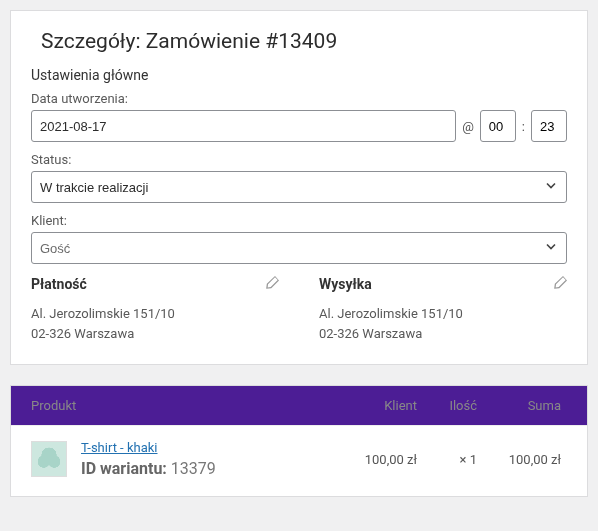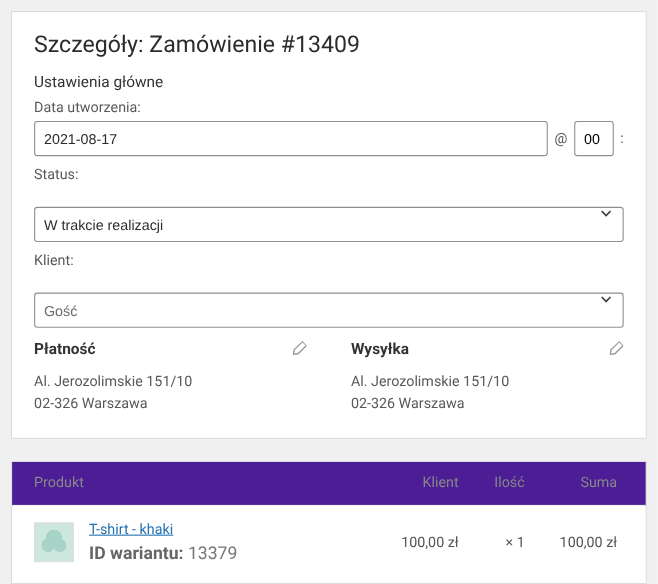--- a/index.html
+++ b/index.html
@@ -13,21 +13,21 @@
   }
   .panel {
     background: #fff;
     border: 1px solid #dcdcde;
     padding: 16px 20px 20px;
   }
   h2.title {
     font-size: 21px;
     font-weight: 400;
     color: #2c2c2c;
-    margin: 2px 0 14px;
+    margin: 2px 10px 14px;
   }
   .section-h {
     font-size: 14px;
     font-weight: 400;
     color: #333;
     margin: 0 0 8px;
   }
   .field-label {
     display: block;
     color: #5a5a5a;
@@ -63,21 +63,20 @@
   .sel-wrap {
     position: relative;
     margin-bottom: 10px;
   }
   .sel {
     appearance: none;
     -webkit-appearance: none;
     -moz-appearance: none;
     padding-right: 30px;
     cursor: pointer;
-    margin-top: 17px;
   }
   .sel-wrap .chev {
     position: absolute;
     right: 10px;
     top: 50%;
     transform: translateY(-50%);
     pointer-events: none;
     color: #444;
   }
   .client-sel { color: #6b6b6b; }
@@ -158,20 +157,21 @@
   <h2 class="title">Szczegóły: Zamówienie #13409</h2>
 
   <div class="section-h">Ustawienia główne</div>
 
   <label class="field-label">Data utworzenia:</label>
   <div class="row-date">
     <input type="text" class="txt date-in" value="2021-08-17" style="">
     <span class="at">@</span>
     <input type="text" class="small-in" value="00" style="">
     <span class="at">:</span>
+    <input type="text" class="small-in" value="23" style="">
   </div>
 
   <label class="field-label">Status:</label>
   <div class="sel-wrap">
     <select class="sel">
       <option>W trakcie realizacji</option>
     </select>
     <span class="chev">
       <svg width="12" height="12" viewBox="0 0 12 12">
           <path d="M2 4 L6 8 L10 4" fill="none" stroke="currentColor" stroke-width="1.6"></path>

